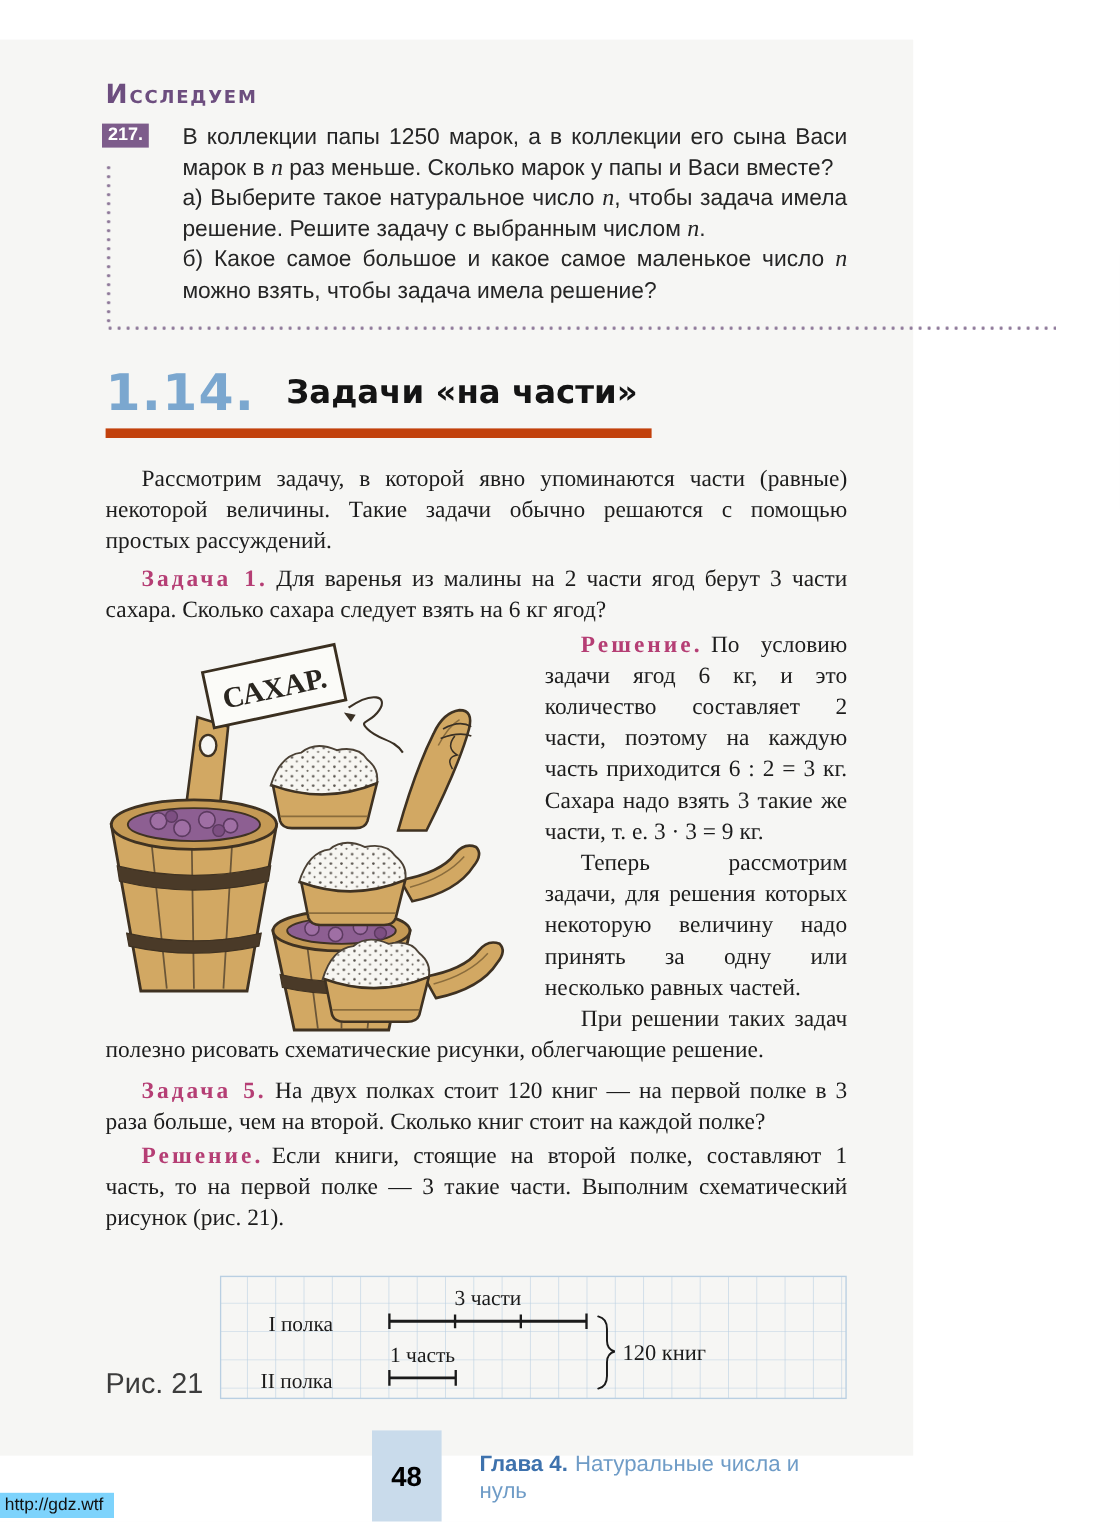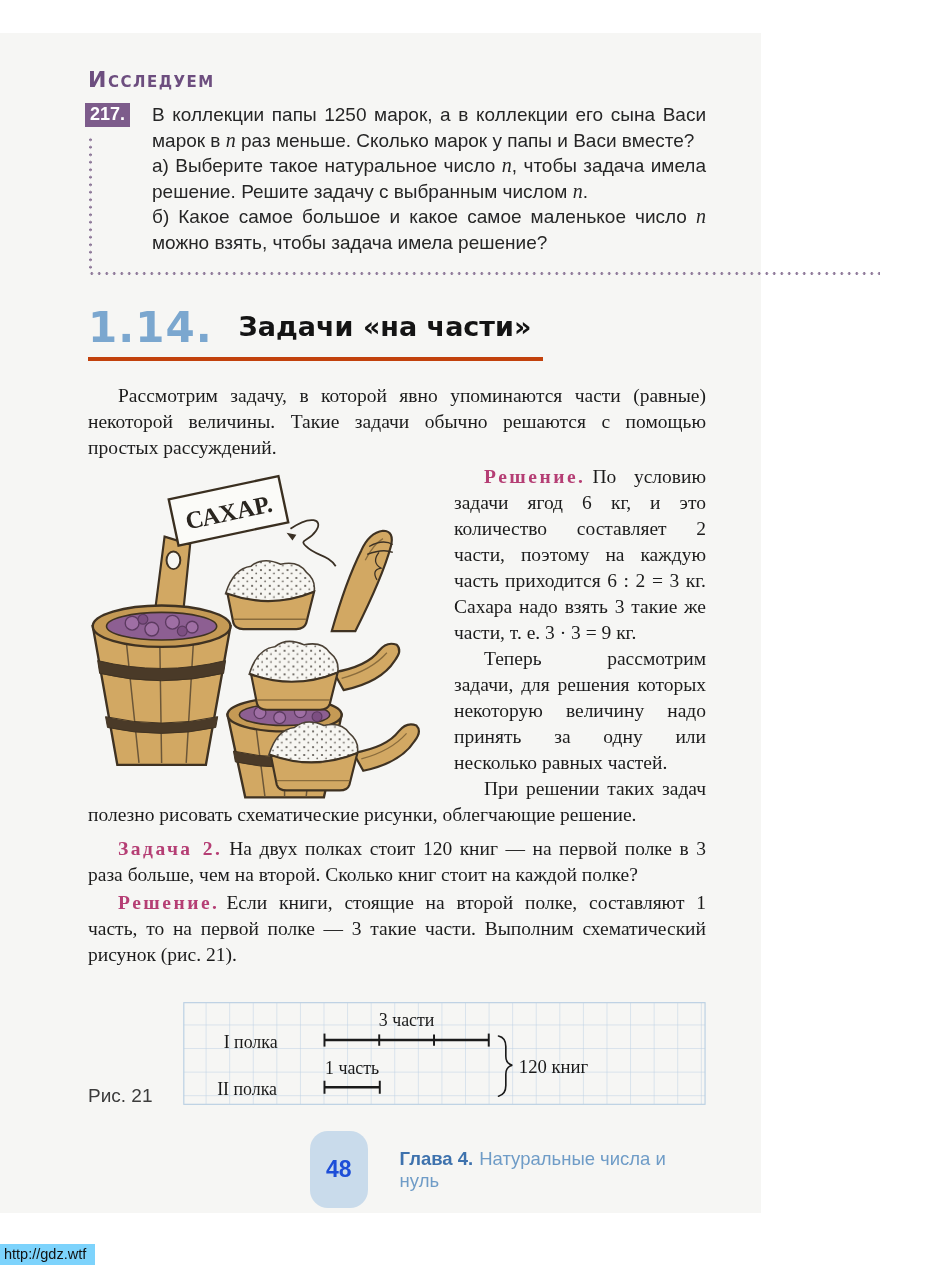--- a/index.html
+++ b/index.html
@@ -12,58 +12,58 @@
   .research{font-family:"DejaVu Sans",sans-serif;font-weight:bold;font-size:22px;
             color:#6d4e7f;letter-spacing:1.5px;font-variant-caps:small-caps;}
   .task-box{position:relative;margin-top:8px;padding:2px 0 12px 64px;}
   .box-left-dots{position:absolute;left:1px;top:36px;bottom:-4px;width:3px;
       background-image:radial-gradient(circle,#8f7a9a 1.3px,transparent 1.5px);
       background-size:3px 7.5px;}
   .box-bottom-dots{position:absolute;left:0;bottom:-8px;width:792px;height:3px;
       background-image:radial-gradient(circle,#8f7a9a 1.3px,transparent 1.5px);
       background-size:7.5px 3px;}
   .badge{position:absolute;left:-3px;top:3px;background:#7d5c8b;color:#ffffff;
-      font-family:"Liberation Sans",sans-serif;font-weight:bold;font-size:18px;
+      font-family:"Liberation Sans",sans-serif;font-weight:bold;font-size:15px;
       padding:1px 5px 2px;}
   .task-box p{margin:0;font-family:"Liberation Sans",sans-serif;font-size:19px;
       line-height:25.5px;color:#262626;text-align:justify;}
   .task-box i{font-family:"Liberation Serif",serif;font-style:italic;font-size:20px;}
 
   
   .section-head{margin-top:36px;}
-  .sec-wrap{display:inline-block;border-bottom:4px solid #c2410c;padding:0 12px 5px 0;}
+  .sec-wrap{display:inline-block;border-bottom:8px solid #c2410c;padding:0 12px 5px 0;}
   .sec-num{font-family:"DejaVu Sans",sans-serif;font-weight:bold;font-size:42px;
       color:#7ba7cf;letter-spacing:1px;}
   .sec-title{font-family:"DejaVu Sans",sans-serif;font-weight:bold;font-size:27px;
       color:#141414;margin-left:22px;vertical-align:6px;}
 
   
   .bp{margin:0;font-size:19.5px;line-height:26px;text-align:justify;color:#1c1c1c;}
   .ind{text-indent:30px;}
   .intro{margin-top:22px;}
   .p1{margin-top:5px;}
   .plabel{color:#b53e74;font-weight:bold;letter-spacing:2.5px;margin-right:7px;}
 
   .wrapzone{margin-top:3px;}
   .illus{float:left;width:362px;height:332px;margin:6px 14px 0 -10px;}
   .clear{clear:both;}
   .p2{margin-top:8px;}
   .sol2{margin-top:2px;}
 
   
   .figure-row{display:flex;margin-top:22px;}
-  .fig-caption{width:117px;font-family:"Liberation Sans",sans-serif;font-size:19px;
+  .fig-caption{width:117px;font-family:"Liberation Sans",sans-serif;font-size:24px;
       color:#3c3c3c;align-self:flex-end;padding-bottom:10px;}
   .figsvg{width:643px;height:127px;}
 
   
   .footer{display:flex;align-items:center;margin-top:14px;padding-left:222px;
       font-family:"Liberation Sans",sans-serif;}
-  .pagenum{background:#c9dbeb;font-weight:bold;font-size:23px;color:#1d4ed8;
-      padding:25px 16px;border-radius:18px;}
+  .pagenum{background:#c9dbeb;font-weight:bold;font-size:23px;color:#000000;
+      padding:25px 16px;}
   .chapter{margin-left:32px;font-size:18.5px;}
   .chapter-label{color:#3e72ad;font-weight:bold;}
   .chapter-title{color:#6f9cc7;margin-left:6px;}
 
   .watermark{position:absolute;left:0;bottom:3px;background:#7dd3fc;color:#111111;
       font-family:"Liberation Sans",sans-serif;font-size:14.5px;padding:2px 9px 3px 4px;}
 
   svg text{font-family:"Liberation Serif",serif;}
 </style>
 </head>
@@ -86,20 +86,23 @@
 
       <div class="section-head">
         <span class="sec-wrap">
           <span class="sec-num">1.14.</span>
           <span class="sec-title">Задачи «на части»</span>
         </span>
       </div>
 
       <p class="bp ind intro">Рассмотрим задачу, в которой явно упоминаются части (равные) некоторой величины. Такие задачи обычно решаются с помощью простых рассуждений.</p>
 
+      <p class="bp ind p1">
+        <span class="plabel">Задача 1.</span><span>Для варенья из малины на 2 части ягод берут 3 части сахара. Сколько сахара следует взять на 6 кг ягод?</span>
+      </p>
 
       <div class="wrapzone">
         <svg class="illus" viewBox="0 0 368 330">
           <defs>
             <pattern id="sdots" width="9" height="8" patternUnits="userSpaceOnUse">
               <circle cx="2" cy="2" r="1.1" fill="#55504a"></circle>
               <circle cx="6.2" cy="5.4" r="0.9" fill="#6b665f"></circle>
             </pattern>
             <g id="bowl">
               <path d="M2,34 Q10,8 28,6 Q40,-4 58,4 Q76,0 84,12 Q94,20 92,32 Q48,50 2,34 Z" fill="#f7f6f2" stroke="#4a4034" stroke-width="1.6"></path>
@@ -174,21 +177,21 @@
 
         <p class="bp ind">
           <span class="plabel">Решение.</span><span>По условию задачи ягод 6 кг, и это количество составляет 2 части, поэтому на каждую часть приходится 6 : 2 = 3 кг. Сахара надо взять 3 такие же части, т. е. 3 · 3 = 9 кг.</span>
         </p>
         <p class="bp ind">Теперь рассмотрим задачи, для решения которых некоторую величину надо принять за одну или несколько равных частей.</p>
         <p class="bp ind">При решении таких задач полезно рисовать схематические рисунки, облегчающие решение.</p>
         <div class="clear"></div>
       </div>
 
       <p class="bp ind p2">
-        <span class="plabel">Задача 2.</span><span>На двух полках стоит 120 книг — на первой полке в 3 раза больше, чем на второй. Сколько книг стоит на каждой полке?</span>
+        <span class="plabel">Задача 5.</span><span>На двух полках стоит 120 книг — на первой полке в 3 раза больше, чем на второй. Сколько книг стоит на каждой полке?</span>
       </p>
       <p class="bp ind sol2">
         <span class="plabel">Решение.</span><span>Если книги, стоящие на второй полке, составляют 1 часть, то на первой полке — 3 такие части. Выполним схематический рисунок (рис. 21).</span>
       </p>
 
       <div class="figure-row">
         <div class="fig-caption">Рис. 21</div>
         <svg class="figsvg" viewBox="0 0 643 127">
           <defs>
             <pattern id="grid" width="29" height="29" patternUnits="userSpaceOnUse">

